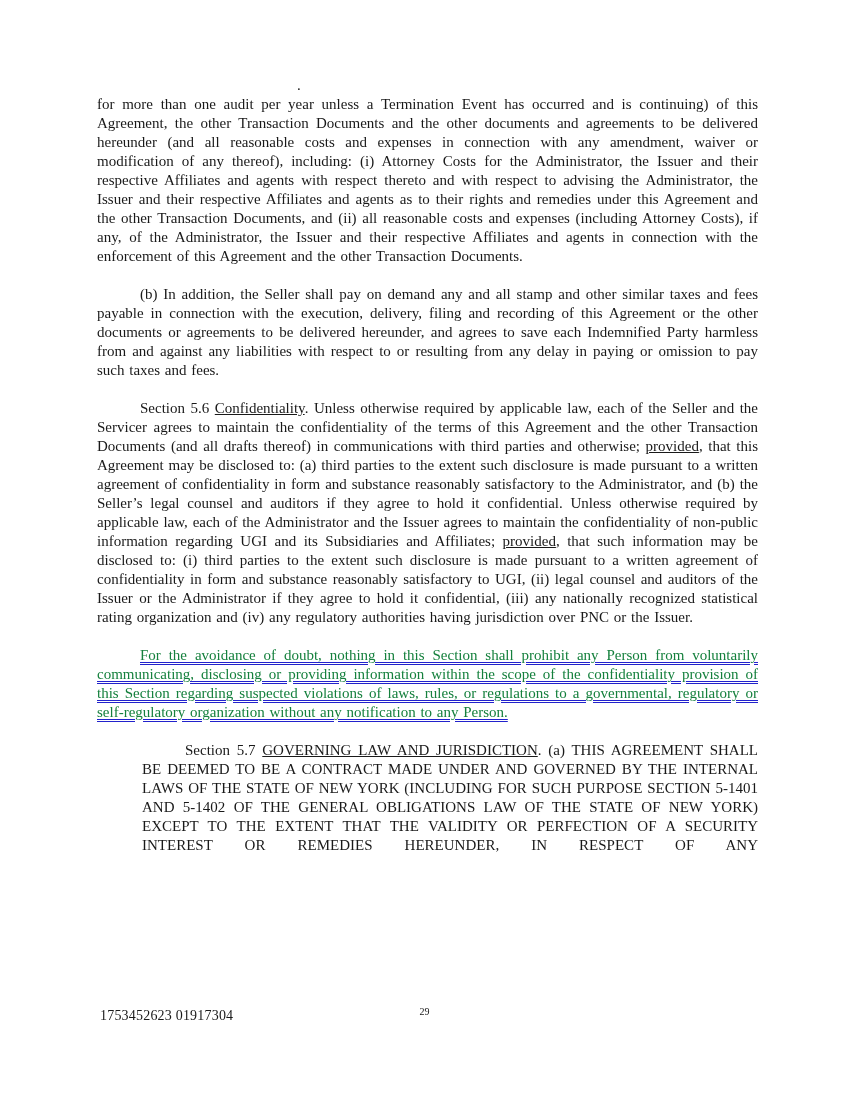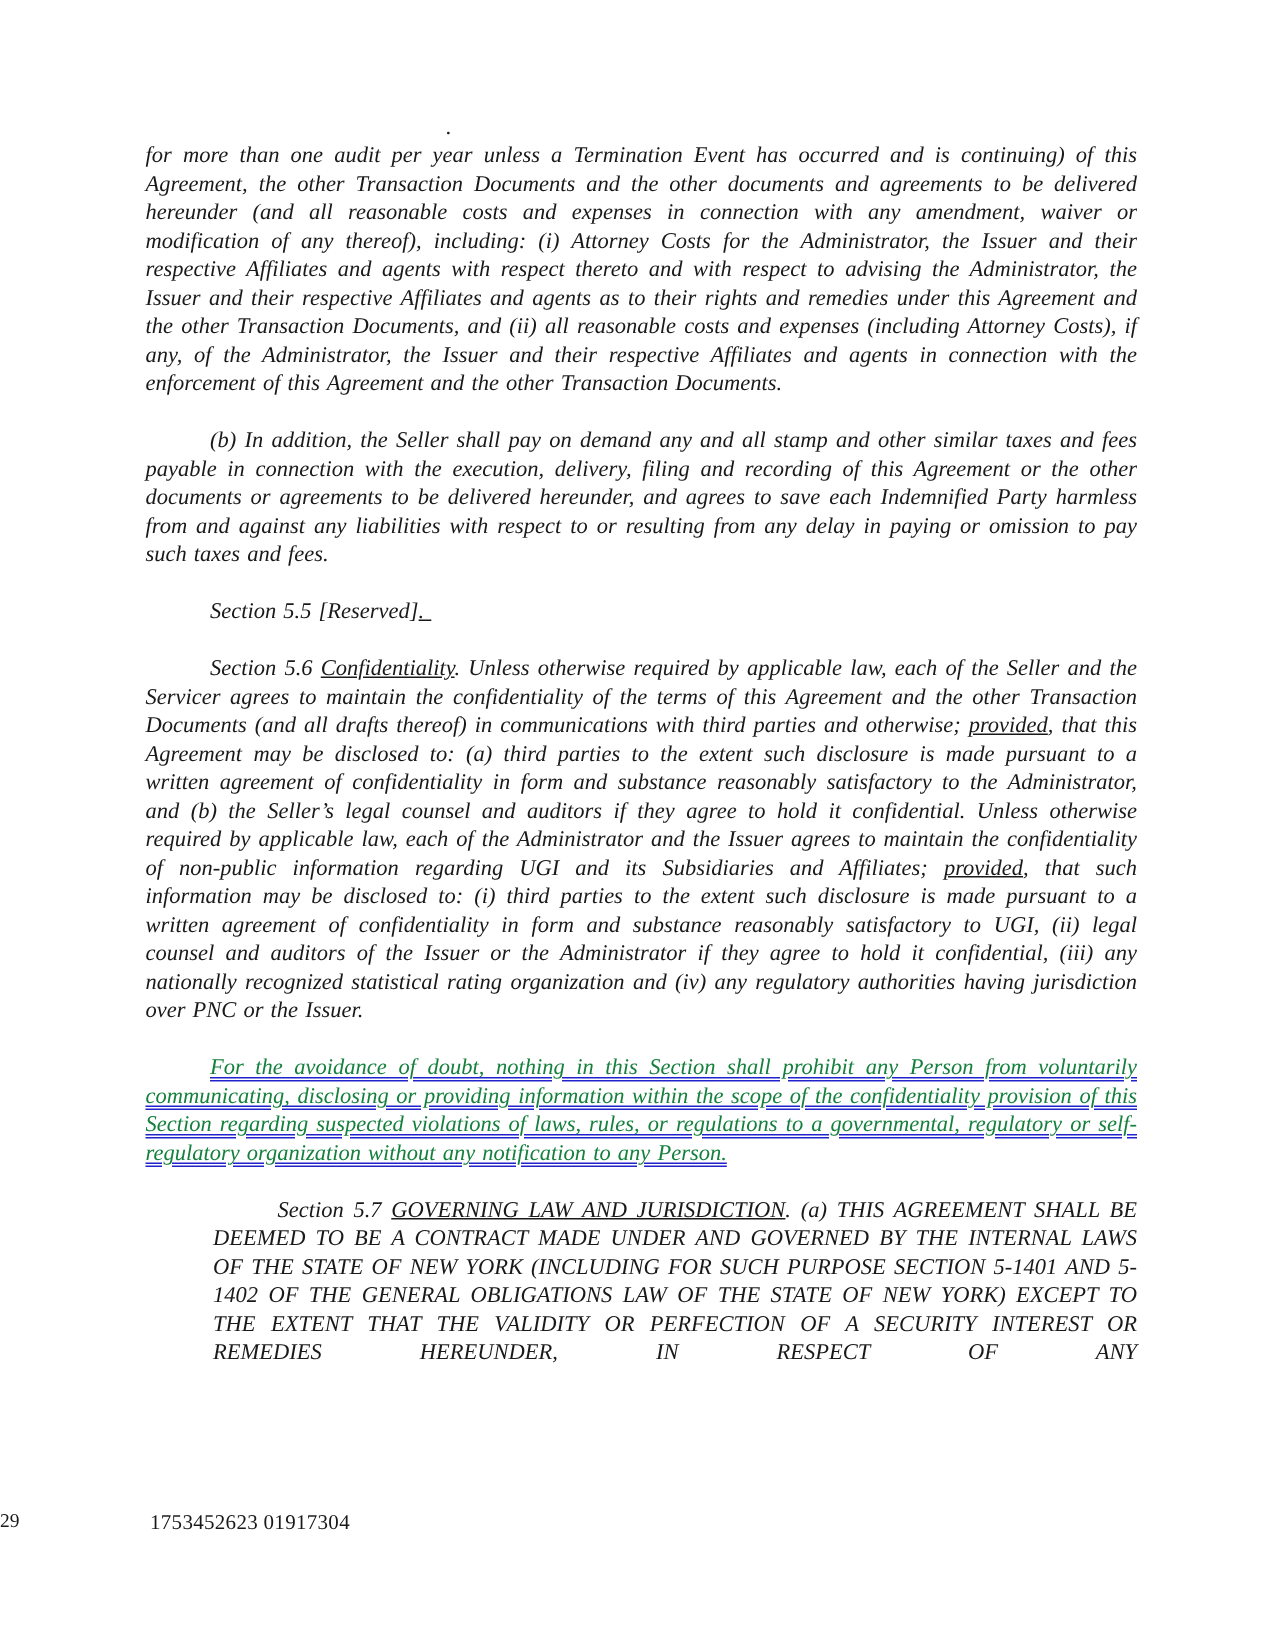--- a/index.html
+++ b/index.html
@@ -12,21 +12,20 @@
     overflow: hidden;
   }
   .page { position: absolute; inset: 0; background: #ffffff; }
   .content { position: absolute; left: 97px; top: 95px; width: 661px; }
   .para {
     font-size: 15px;
     line-height: 19px;
     text-align: justify;
     margin-bottom: 19px;
     word-spacing: 1px;
-    font-style: italic;
   }
   .indent { text-indent: 43px; }
   .u { text-decoration: underline; }
   .blue-ins {
     color: #15803d;
     text-decoration-line: underline;
     text-decoration-style: double;
     text-decoration-color: #2222CC;
     text-decoration-thickness: 1px;
     text-underline-offset: 2px;
@@ -35,37 +34,36 @@
   .stray {
     position: absolute; left: 297px; top: 78px;
     font-size: 15px; line-height: 15px;
   }
   .footer-left {
     position: absolute; left: 100px; top: 1008px;
     font-size: 14px; letter-spacing: 0.2px;
   }
   .page-num {
     position: absolute; left: 0; right: 0; top: 1006px;
-    font-size: 13px;
+    text-align: center; font-size: 10px;
   }
 </style>
 </head>
 <body>
 
 <div class="page">
 
   <span class="stray">.</span>
 
   <main class="content">
 
     <p class="para">for more than one audit per year unless a Termination Event has occurred and is continuing) of this Agreement, the other Transaction Documents and the other documents and agreements to be delivered hereunder (and all reasonable costs and expenses in connection with any amendment, waiver or modification of any thereof), including: (i) Attorney Costs for the Administrator, the Issuer and their respective Affiliates and agents with respect thereto and with respect to advising the Administrator, the Issuer and their respective Affiliates and agents as to their rights and remedies under this Agreement and the other Transaction Documents, and (ii) all reasonable costs and expenses (including Attorney Costs), if any, of the Administrator, the Issuer and their respective Affiliates and agents in connection with the enforcement of this Agreement and the other Transaction Documents.</p>
 
     <p class="para indent">(b) In addition, the Seller shall pay on demand any and all stamp and other similar taxes and fees payable in connection with the execution, delivery, filing and recording of this Agreement or the other documents or agreements to be delivered hereunder, and agrees to save each Indemnified Party harmless from and against any liabilities with respect to or resulting from any delay in paying or omission to pay such taxes and fees.</p>
 
-    <p class="para indent"><span>Section 5.5 [Reserved]</span><span class="u">.&nbsp;</span></p>
 
     <p class="para indent"><span>Section 5.6 </span><span class="u">Confidentiality</span><span>.  Unless otherwise required by applicable law, each of the Seller and the Servicer agrees to maintain the confidentiality of the terms of this Agreement and the other Transaction Documents (and all drafts thereof) in communications with third parties and otherwise; </span><span class="u">provided</span><span>, that this Agreement may be disclosed to: (a) third parties to the extent such disclosure is made pursuant to a written agreement of confidentiality in form and substance reasonably satisfactory to the Administrator, and (b) the Seller’s legal counsel and auditors if they agree to hold it confidential. Unless otherwise required by applicable law, each of the Administrator and the Issuer agrees to maintain the confidentiality of non-public information regarding UGI and its Subsidiaries and Affiliates; </span><span class="u">provided</span><span>, that such information may be disclosed to: (i) third parties to the extent such disclosure is made pursuant to a written agreement of confidentiality in form and substance reasonably satisfactory to UGI, (ii) legal counsel and auditors of the Issuer or the Administrator if they agree to hold it confidential, (iii) any nationally recognized statistical rating organization and (iv) any regulatory authorities having jurisdiction over PNC or the Issuer.</span></p>
 
     <p class="para indent blue-ins">For the avoidance of doubt, nothing in this Section shall prohibit any Person from voluntarily communicating, disclosing or providing information within the scope of the confidentiality provision of this Section regarding suspected violations of laws, rules, or regulations to a governmental, regulatory or self-regulatory organization without any notification to any Person.</p>
 
     <p class="para indent caps-last-justify"><span>Section 5.7 </span><span class="u">GOVERNING LAW AND JURISDICTION</span><span>. (a)  THIS AGREEMENT SHALL BE DEEMED TO BE A CONTRACT MADE UNDER AND GOVERNED BY THE INTERNAL LAWS OF THE STATE OF NEW YORK (INCLUDING FOR SUCH PURPOSE SECTION 5-1401 AND 5-1402 OF THE GENERAL OBLIGATIONS LAW OF THE STATE OF NEW YORK) EXCEPT TO THE EXTENT THAT THE VALIDITY OR PERFECTION OF A SECURITY INTEREST OR REMEDIES HEREUNDER, IN RESPECT OF ANY</span></p>
 
   </main>
 
   <span class="footer-left">1753452623 01917304</span>

